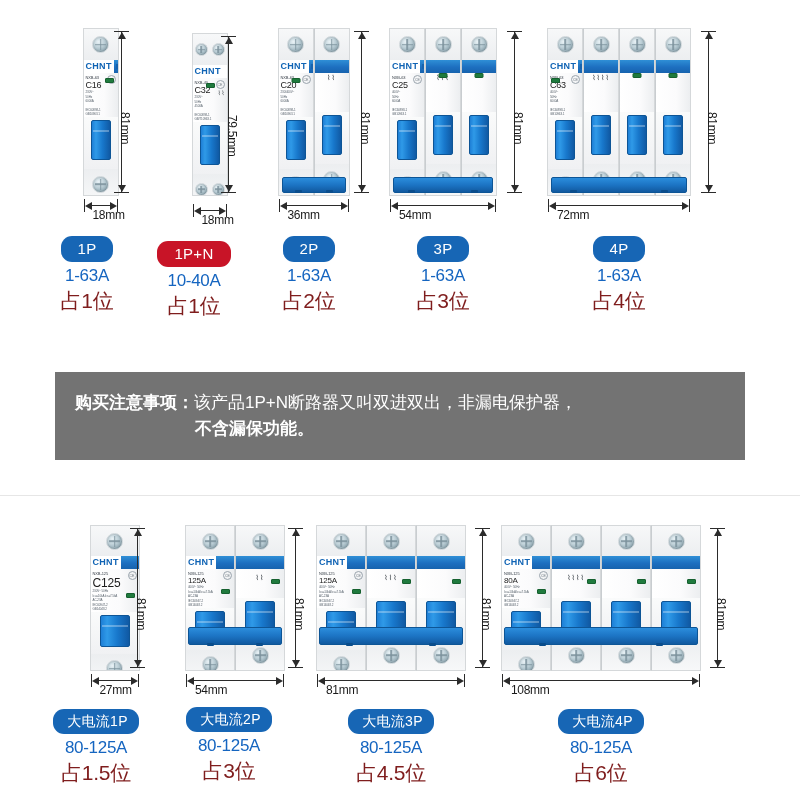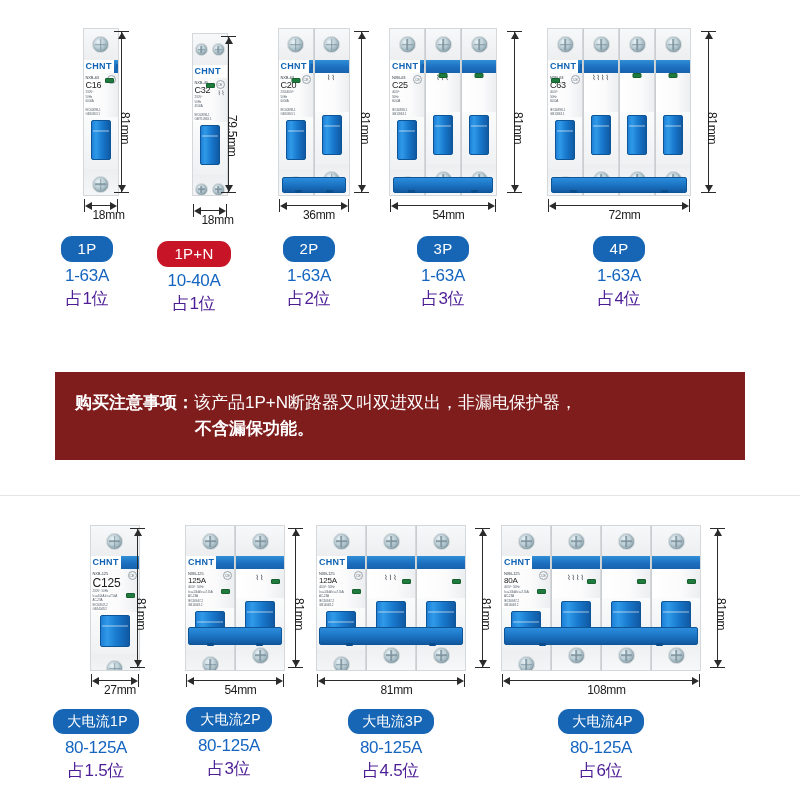--- a/index.html
+++ b/index.html
@@ -135,21 +135,21 @@
   .dim-h .line { position:absolute; left:6px; right:6px; top:9px; height:1px; background:#2b2b2b; }
   .dim-h .cap { position:absolute; top:3px; width:1px; height:13px; background:#2b2b2b; }
   .dim-h .cap.l { left:2px; } .dim-h .cap.r { right:2px; }
   .dim-h .arrowL, .dim-h .arrowR {
     position:absolute; top:5.5px; width:0; height:0;
     border-top:4px solid transparent; border-bottom:4px solid transparent;
   }
   .dim-h .arrowL { left:3px; border-right:7px solid #2b2b2b; }
   .dim-h .arrowR { right:3px; border-left:7px solid #2b2b2b; }
   .dim-h .txt {
-    position:absolute; top:12px; left:11px; right:0; text-align:center;
+    position:absolute; top:12px; left:11px; right:0; 
     font-size:12px; color:#1a1a1a; letter-spacing:-.3px;
   }
 
   .dim-v {
     position: absolute; top: 0; width: 34px; height: 168px;
   }
   .dim-v .line { position:absolute; left:9px; top:4px; bottom:4px; width:1px; background:#2b2b2b; }
   .dim-v .cap { position:absolute; left:2px; width:15px; height:1px; background:#2b2b2b; }
   .dim-v .cap.t { top:3px; } .dim-v .cap.b { bottom:3px; }
   .dim-v .arrowT, .dim-v .arrowB {
@@ -167,25 +167,25 @@
   
   .caption { text-align:center; margin-top:2px; }
   .pill {
     display:inline-block; border-radius:11px; color:#fff;
     font-size:15px; line-height:1; padding:5px 17px 6px 17px;
     background:#1766b5; font-weight:normal; letter-spacing:.3px;
   }
   .pill.red { background:#c81427; }
   .pill.cn { padding:5px 11px 6px 14px; font-size:14px; }
   .cap-amp { font-size:17px; color:#1565c0; margin-top:4px; letter-spacing:-.3px; }
-  .cap-slot { font-size:17px; color:#4c1d95; margin-top:1px; letter-spacing:-.3px; }
+  .cap-slot { font-size:21px; color:#7f1d1d; margin-top:1px; letter-spacing:-.3px; }
 
   
   .notice {
-    position:absolute; background:#7f1d1d;
+    position:absolute; background:#737373;
     color:#ffffff; display:flex; align-items:center;
   }
   .notice-inner { padding-left:20px; font-size:17px; line-height:1.55; }
   .notice b { font-weight:bold; }
   .notice-indent { padding-left:120px;font-weight:bold; }
 
   .divider { position:absolute; left:0; width:800px; height:1px; background:#e6e6e6; }
 </style>
 </head>
 <body>

